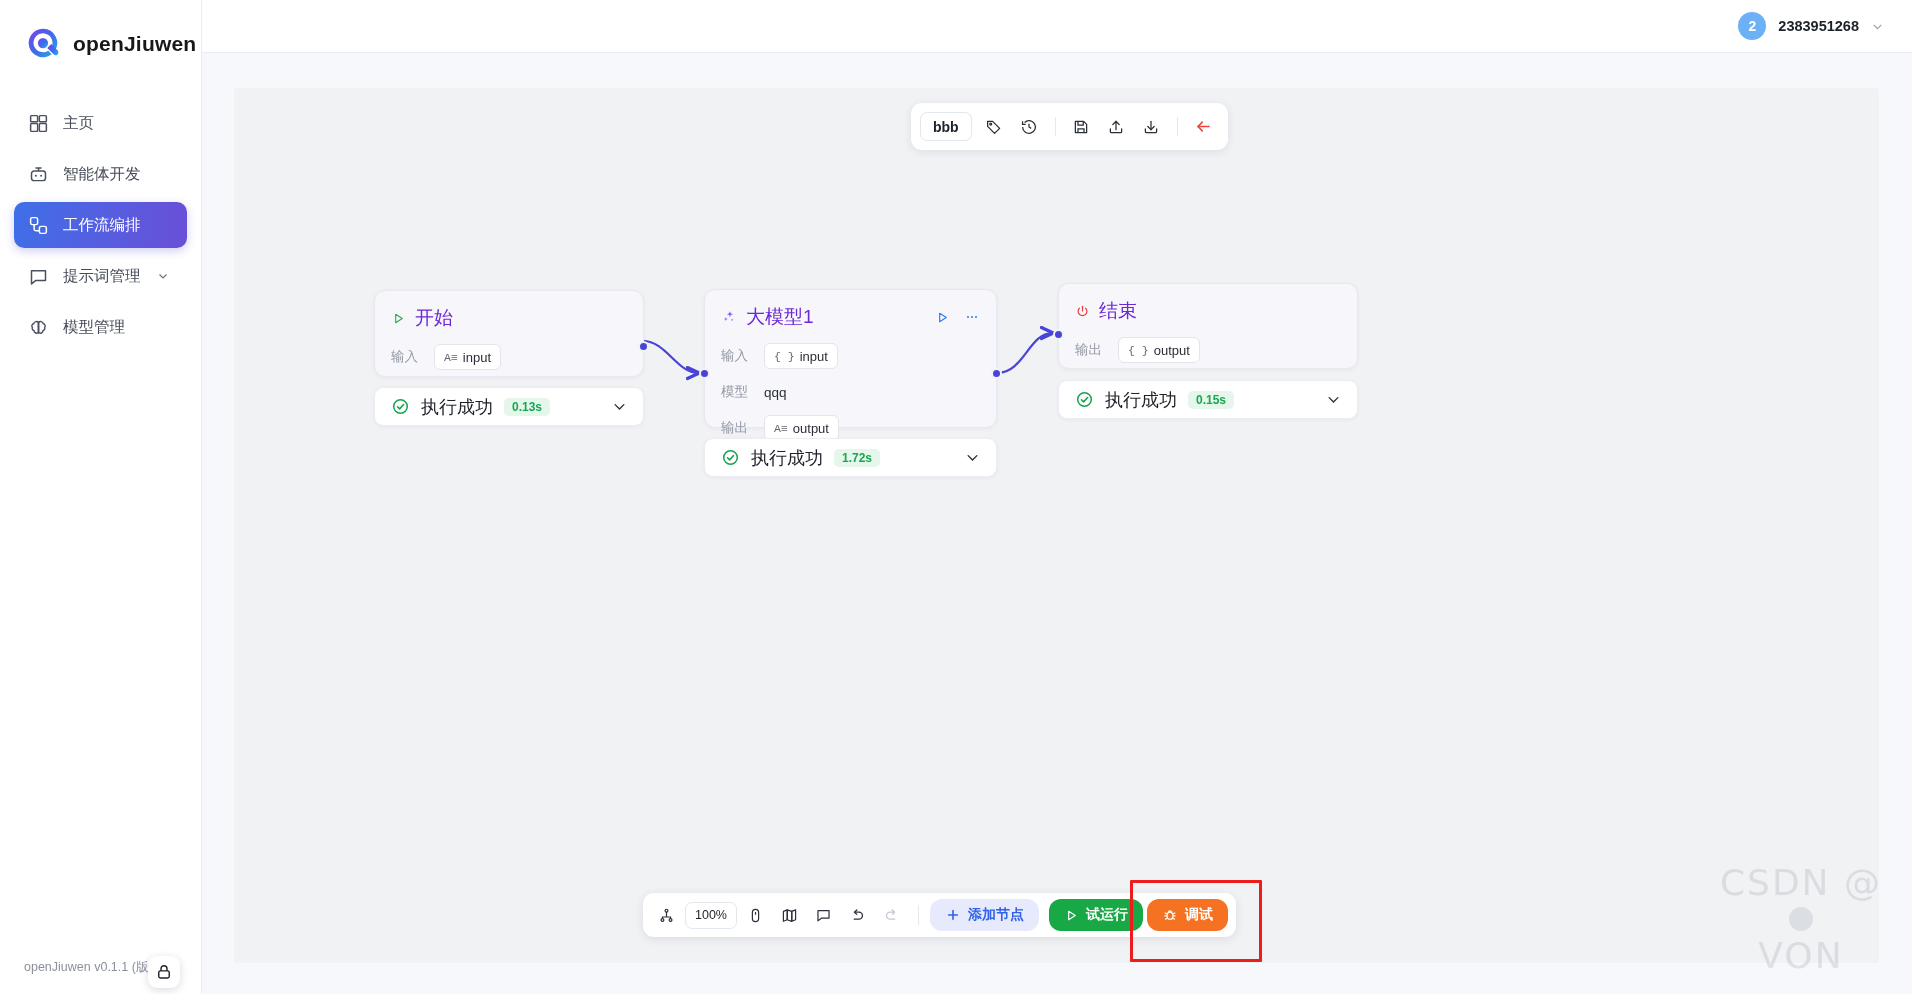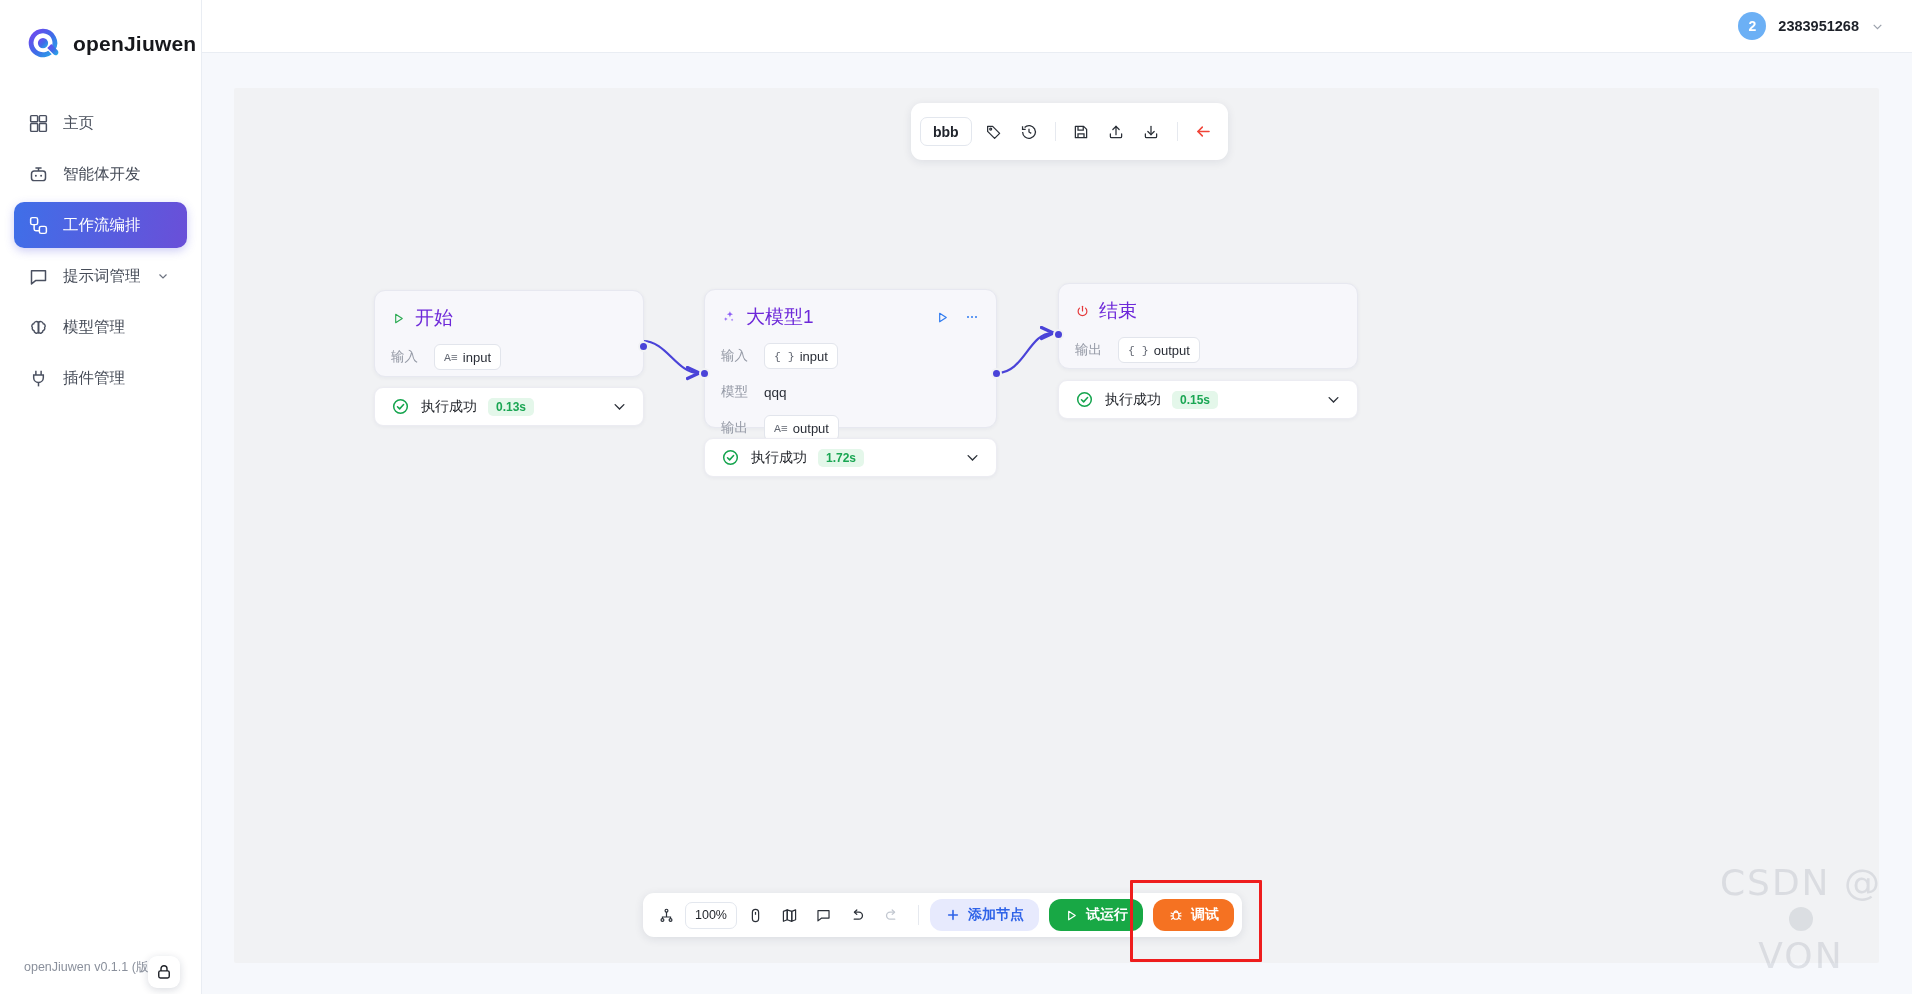--- a/index.html
+++ b/index.html
@@ -64,21 +64,21 @@
   
   #canvas-wrap {
     position: absolute; left: 234px; top: 88px; width: 1645px; height: 875px;
     background: #f1f2f4; border-radius: 2px; overflow: hidden;
   }
   #canvas-inner { position: absolute; inset: 0; }
 
   
   #wf-toolbar {
     position: absolute; left: 677px; top: 15px;
-    height: 57px; background: #ffffff; border-radius: 11px;
+    height: 47px; background: #ffffff; border-radius: 11px;
     box-shadow: 0 2px 10px rgba(25,35,70,.09);
     display: flex; align-items: center; padding: 0 9px; gap: 4px;
   }
   #wf-name {
     height: 29px; min-width: 50px; padding: 0 12px; border: 1px solid #e3e7ee;
     border-radius: 7px; display: flex; align-items: center; justify-content: center;
     font-size: 14px; font-weight: 700; color: #20242c; cursor: text; margin-right: 3px;
   }
   .tb-btn {
     width: 31px; height: 31px; border-radius: 7px; display: flex;
@@ -109,21 +109,21 @@
     position: absolute; width: 11px; height: 11px; border-radius: 50%;
     background: #4a43d8; border: 2px solid #f1f2f4;
   }
 
   
   .status-bar {
     position: absolute; background: #ffffff; border: 1px solid #ececf2;
     border-radius: 9px; box-shadow: 0 1px 4px rgba(25,35,70,.05);
     display: flex; align-items: center; padding: 0 16px; height: 39px; gap: 11px;
   }
-  .status-text { font-size: 14px; color: #1f2228; }
+  .status-text { font-size: 18px; color: #1f2228; }
   .status-badge {
     background: #e4f7ea; color: #1aa653; font-size: 12px; font-weight: 700;
     padding: 2px 8px; border-radius: 5px;
   }
   .status-caret { margin-left: auto; width: 15px; height: 15px; color: #2b3038; }
 
   
   #bottom-bar {
     position: absolute; left: 409px; top: 805px; height: 44px;
     background: #ffffff; border-radius: 11px;
@@ -137,21 +137,21 @@
     height: 27px; padding: 0 9px; border: 1px solid #e3e7ee; border-radius: 7px;
     display: flex; align-items: center; font-size: 12.5px; color: #1f2228; cursor: pointer;
   }
   .bb-sep { width: 1px; height: 20px; background: #e6e9ef; margin: 0 7px; }
   .pill {
     height: 32px; border-radius: 12px; display: flex; align-items: center;
     gap: 7px; padding: 0 15px; font-size: 14px; font-weight: 600; cursor: pointer;
   }
   #add-node-btn { background: #e7eafd; color: #2f63e8; }
   #trial-run-btn { background: #18a845; color: #ffffff; margin-left: 6px; }
-  #debug-btn { background: #f57222; color: #ffffff; margin-left: 6px; }
+  #debug-btn { background: #f57222; color: #ffffff; margin-left: 0; }
 
   
   #annotation {
     position: absolute; border: 3px solid #ee1d1d; border-radius: 1px;
     pointer-events: none;
   }
 
   
   #watermark {
     position: absolute; right: 30px; bottom: 18px;
@@ -242,30 +242,20 @@
         <span class="nav-ic">
           <svg viewBox="0 0 24 24" width="21" height="21" fill="none" stroke="currentColor" stroke-width="1.6">
             <path d="M12 5v14"></path>
             <path d="M12 6.5a3 3 0 0 0-5.4 1.2A2.6 2.6 0 0 0 5 12a2.7 2.7 0 0 0 1.8 3.6A3 3 0 0 0 12 17.5z"></path>
             <path d="M12 6.5a3 3 0 0 1 5.4 1.2A2.6 2.6 0 0 1 19 12a2.7 2.7 0 0 1-1.8 3.6A3 3 0 0 1 12 17.5z"></path>
           </svg>
         </span>
         <span>模型管理</span>
       </div>
 
-      <div class="nav-item">
-        <span class="nav-ic">
-          <svg viewBox="0 0 24 24" width="21" height="21" fill="none" stroke="currentColor" stroke-width="1.7">
-            <path d="M9 3v5M15 3v5"></path>
-            <path d="M6.5 8h11v3a5.5 5.5 0 0 1-11 0z"></path>
-            <path d="M12 16.5V21"></path>
-          </svg>
-        </span>
-        <span>插件管理</span>
-      </div>
 
     </nav>
 
     <div id="sidebar-footer">
       <span>openJiuwen v0.1.1 (版本)</span>
       <div id="lock-btn">
         <svg viewBox="0 0 24 24" width="18" height="18" fill="none" stroke="#1f2228" stroke-width="1.9">
           <rect x="5" y="10.5" width="14" height="9.5" rx="2.2"></rect>
           <path d="M8 10.5V7.6a4 4 0 0 1 8 0v2.9"></path>
         </svg>

